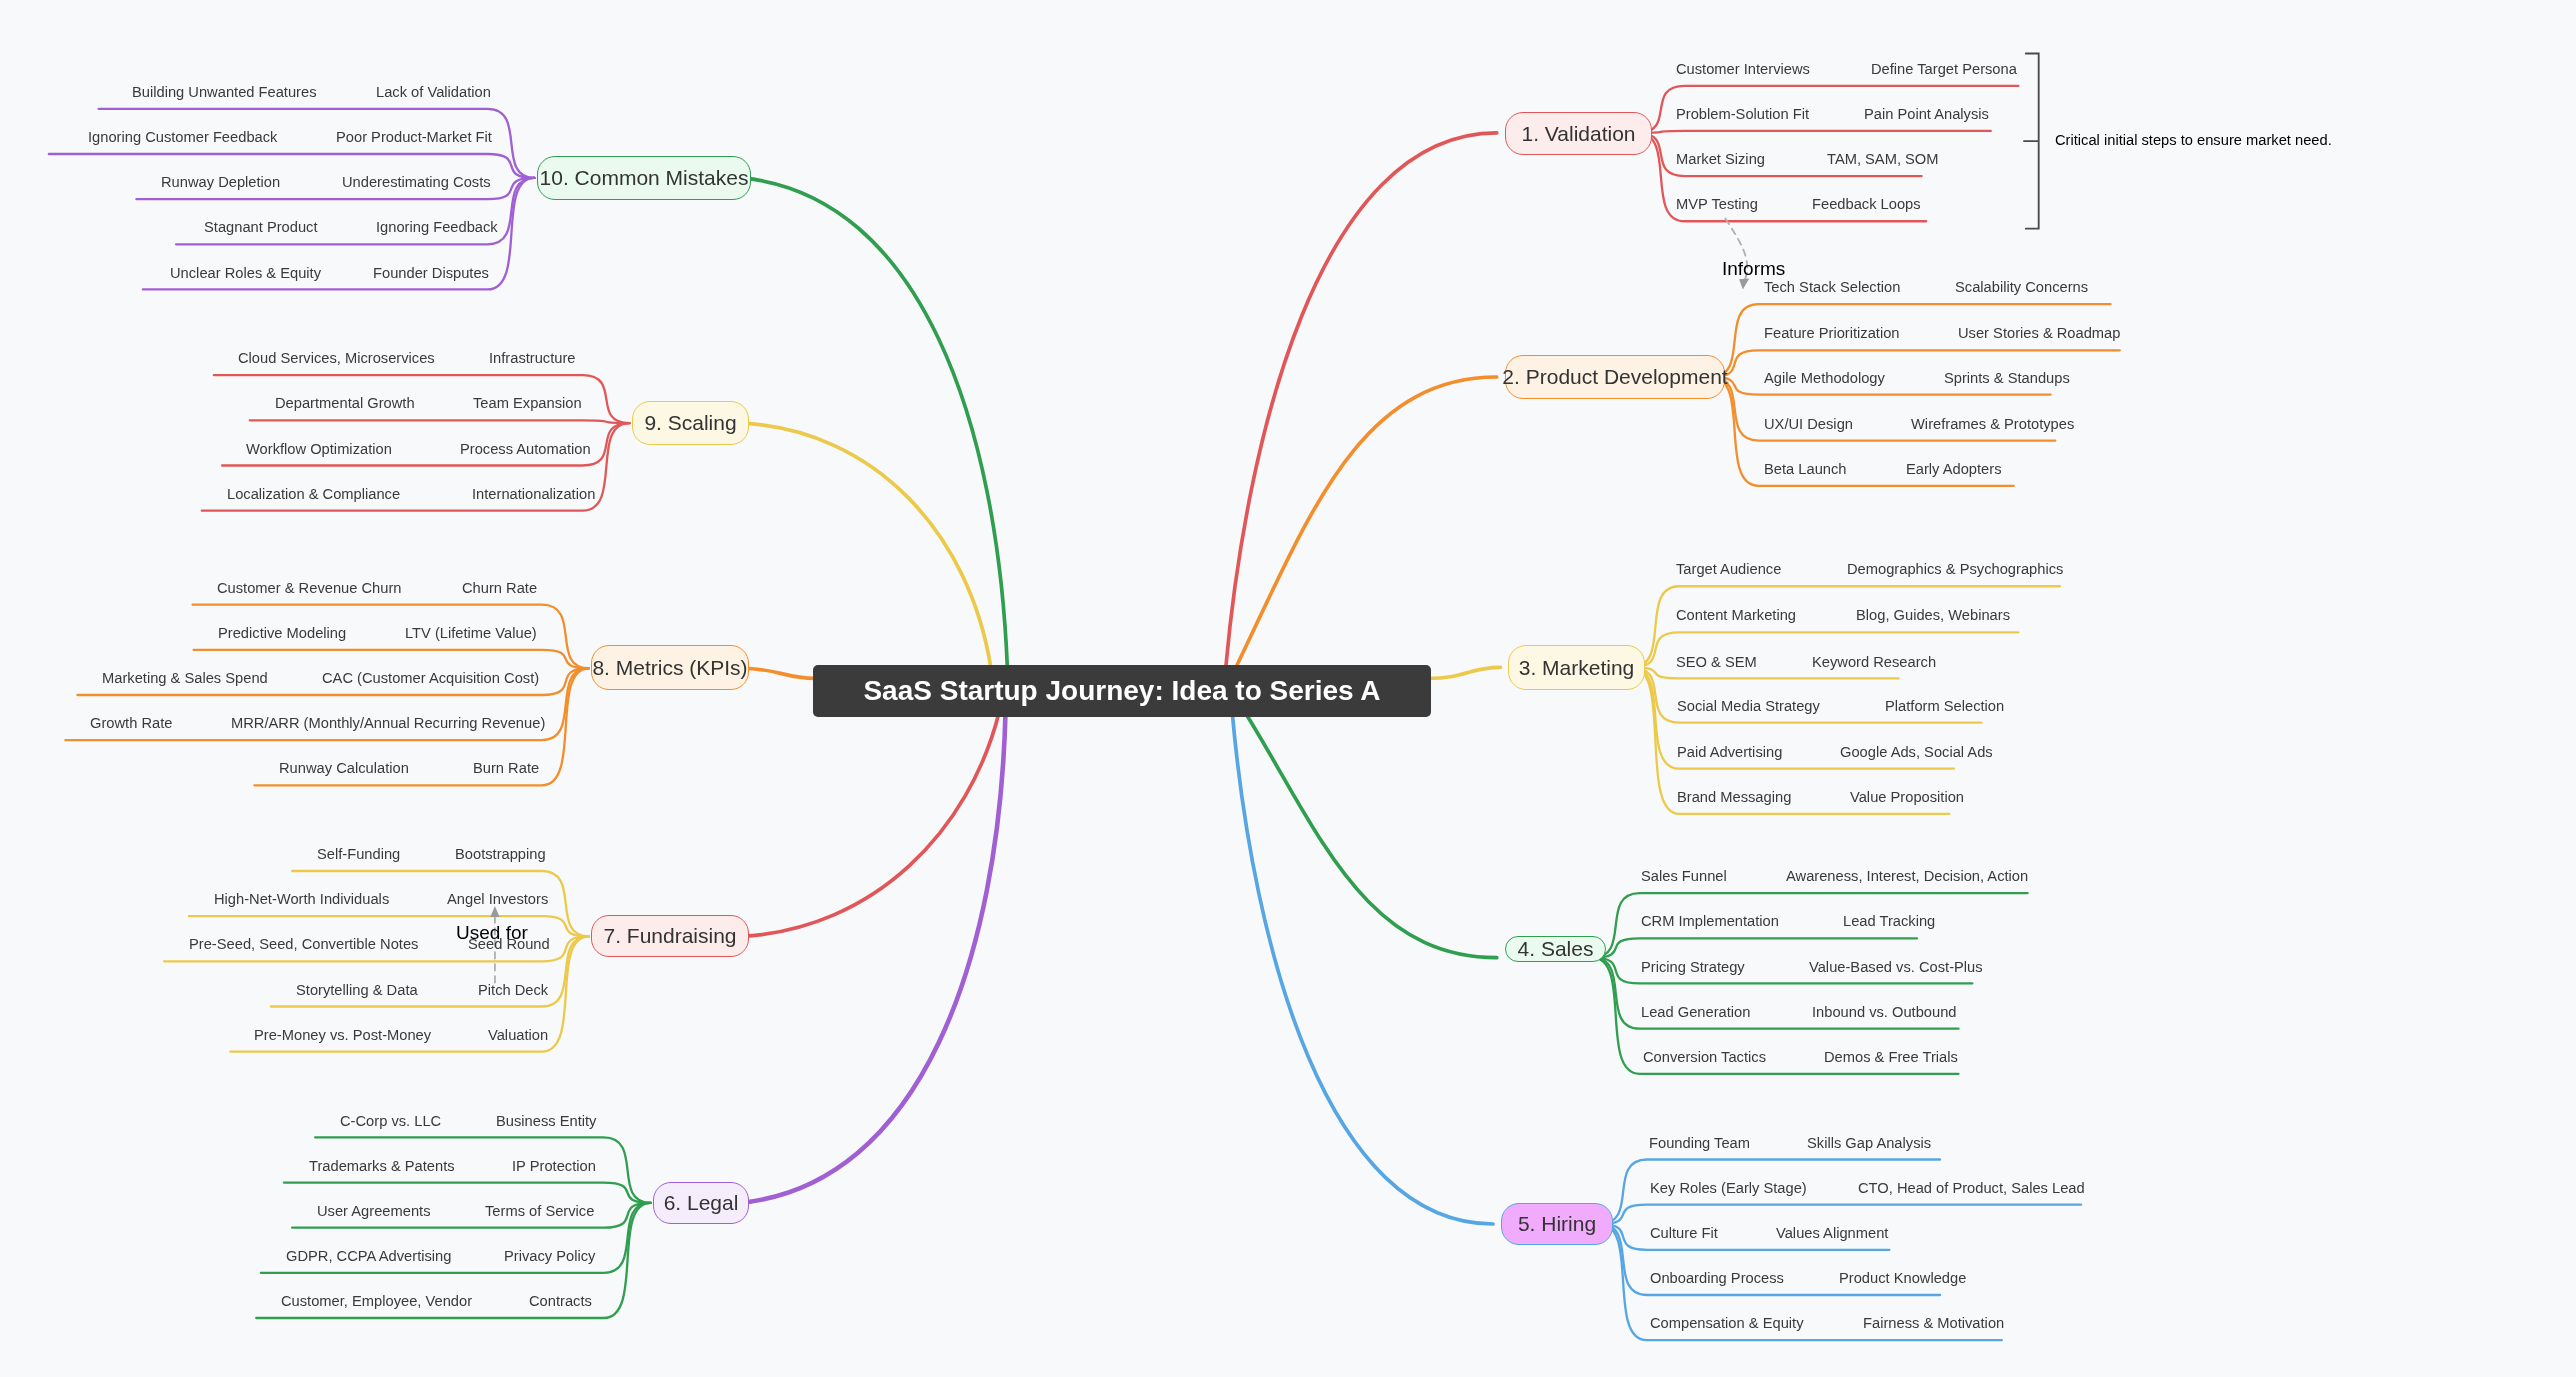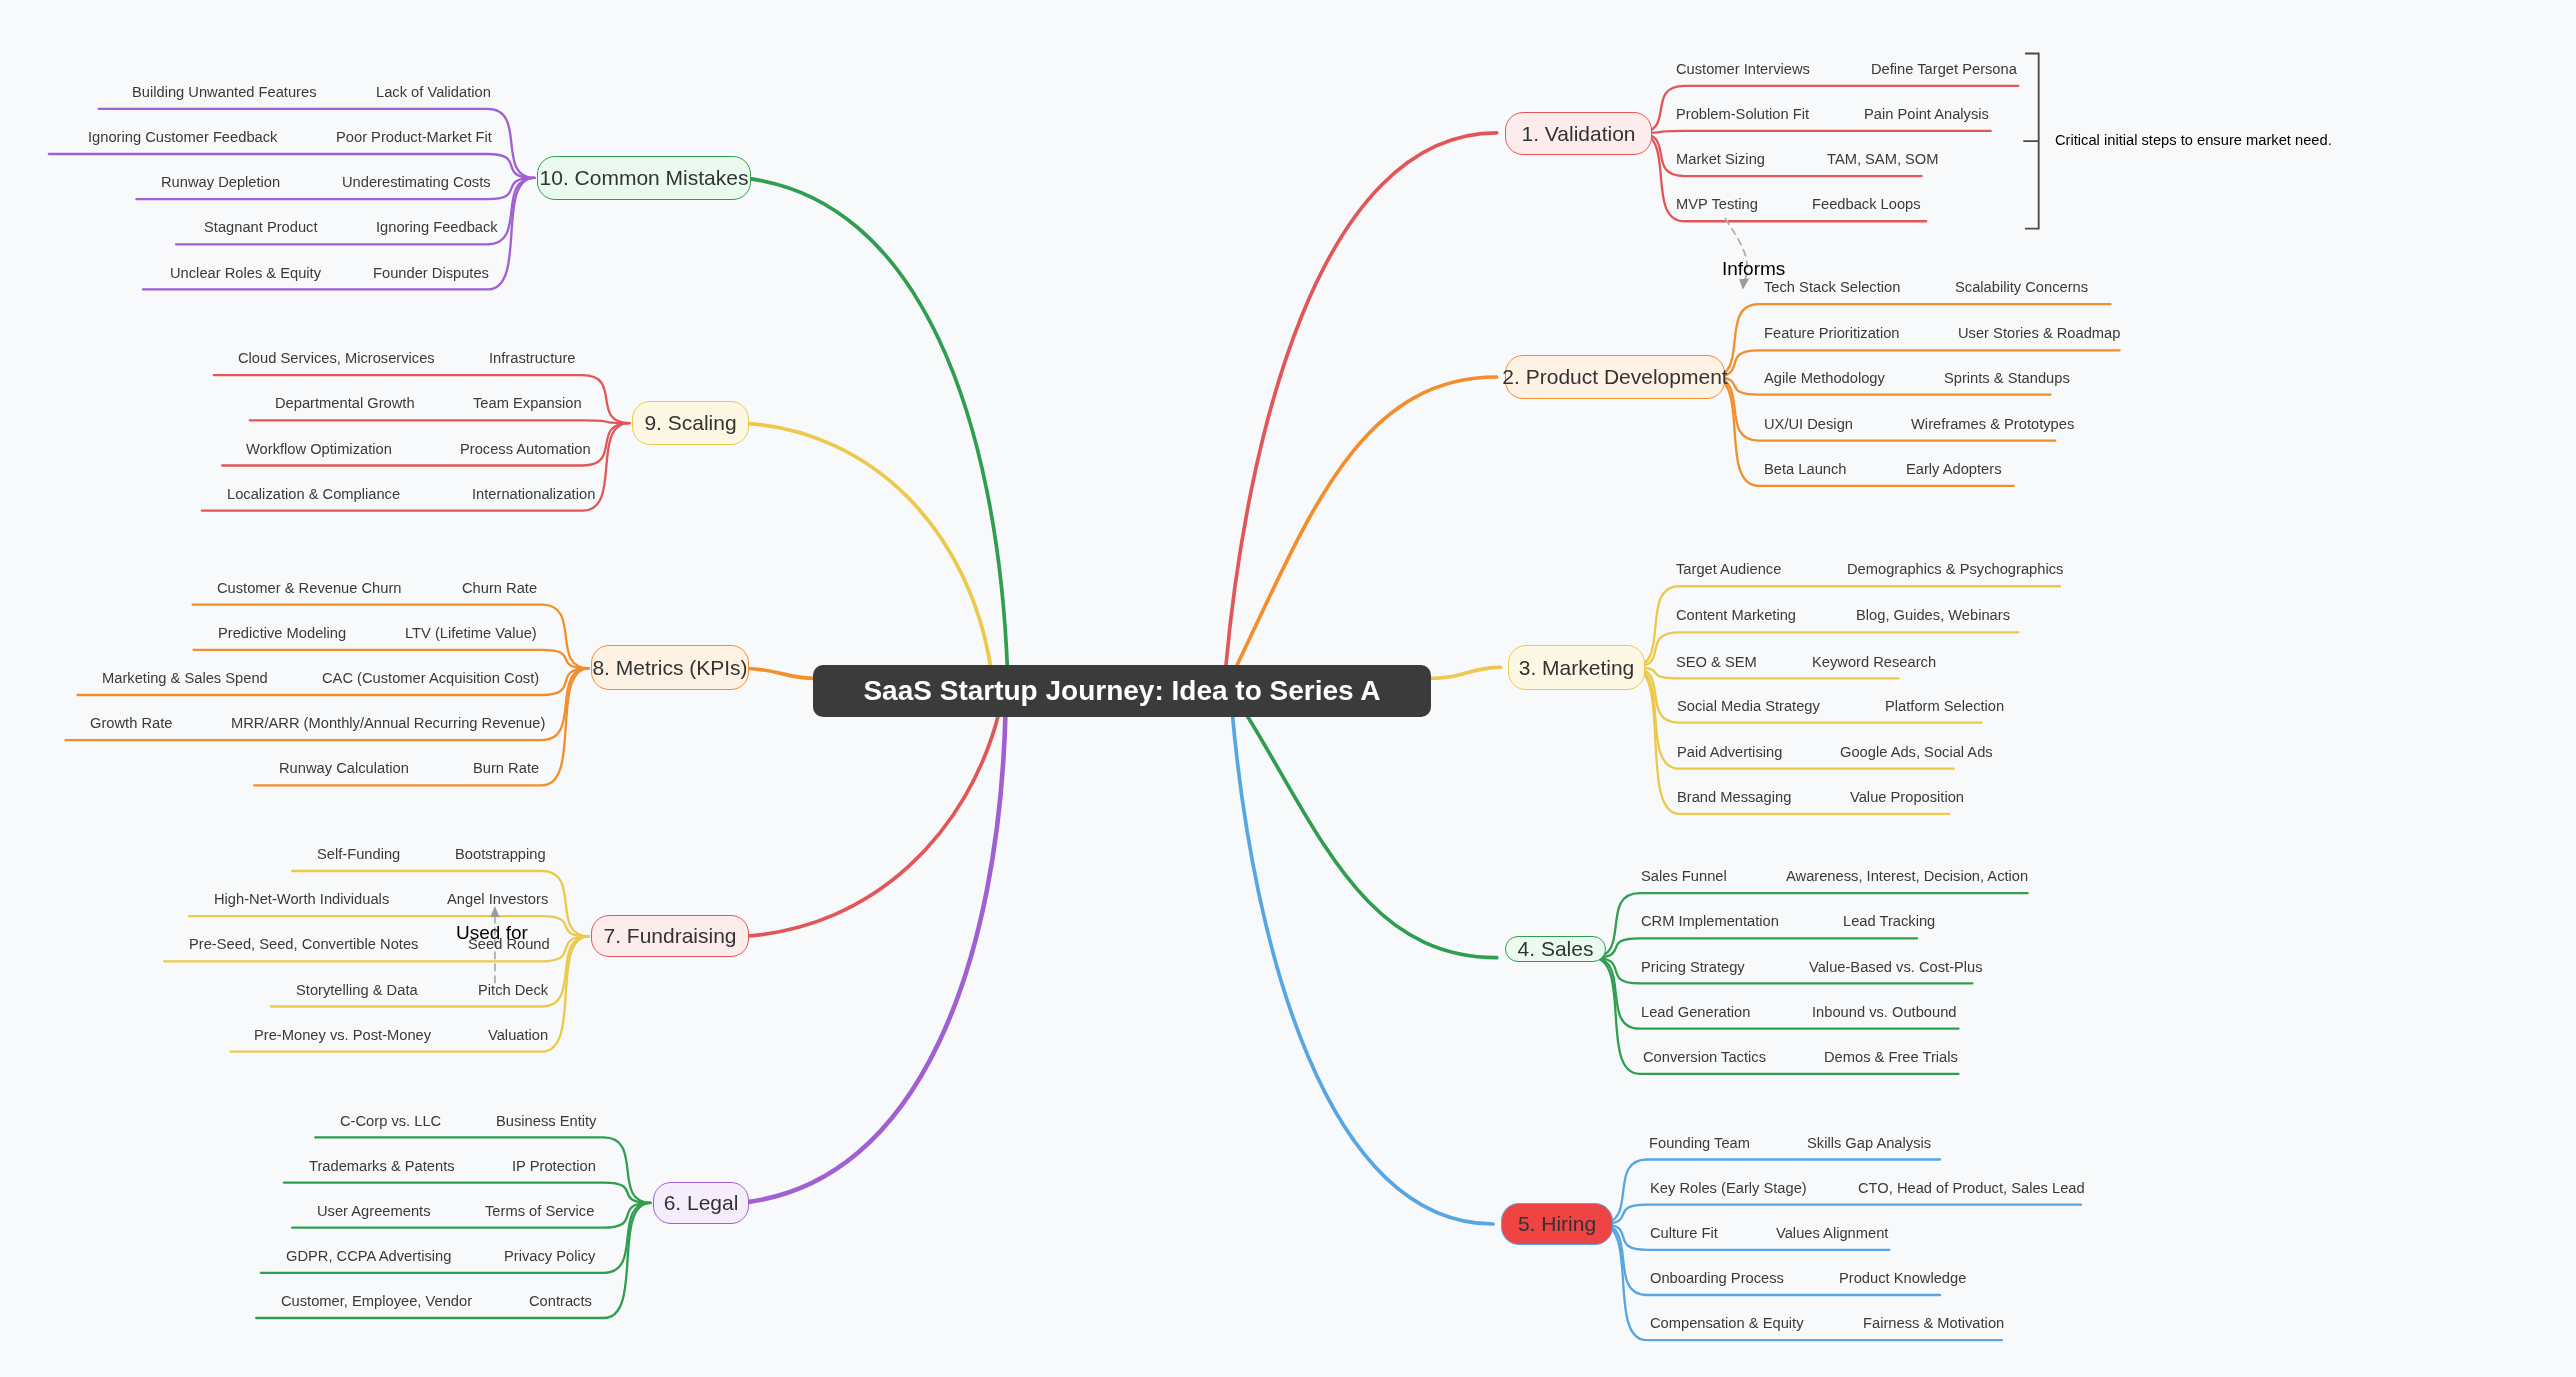--- a/index.html
+++ b/index.html
@@ -16,32 +16,32 @@
     font-size:14.7px;color:#3a3a3a;line-height:18.4px;
   }
   .node{
     position:absolute;display:flex;align-items:center;justify-content:center;
     border:1.8px solid #000;border-radius:18px;
     font-size:21px;color:#333;white-space:nowrap;
     box-sizing:border-box;background:#fff;margin-left:8px;
   }
   .center-node{
     position:absolute;left:813px;top:665px;width:618px;height:52px;
-    background:#3b3b3b;border-radius:10px;
+    background:#3b3b3b;border-radius:5px;
     display:flex;align-items:center;justify-content:center;
     font-size:28px;font-weight:bold;color:#ffffff;white-space:nowrap;
   }
   .note-text{position:absolute;white-space:nowrap;font-size:14.7px;color:#000000;}
   .ghost{position:absolute;white-space:nowrap;font-size:19px;color:#000000;}
   
   .n-red{border-color:#e15759;background:#fdecec;}
   .n-orange{border-color:#f28e2c;background:#fdf2e3;}
   .n-yellow{border-color:#ecc94b;background:#fcf8e3;}
   .n-green{border-color:#2f9e4f;background:#eafaef;}
-  .n-blue{border-color:#55a6e3;background:#ef4444;}
+  .n-blue{border-color:#55a6e3;background:#f0abfc;}
   .n-purple{border-color:#a15fd4;background:#f5ecfc;}
 </style>
 </head>
 <body>
 
 <div class="stage">
 
   <svg width="2576" height="1378" viewBox="0 0 2795 1495">
     <g fill="none" stroke-linecap="round">
 

